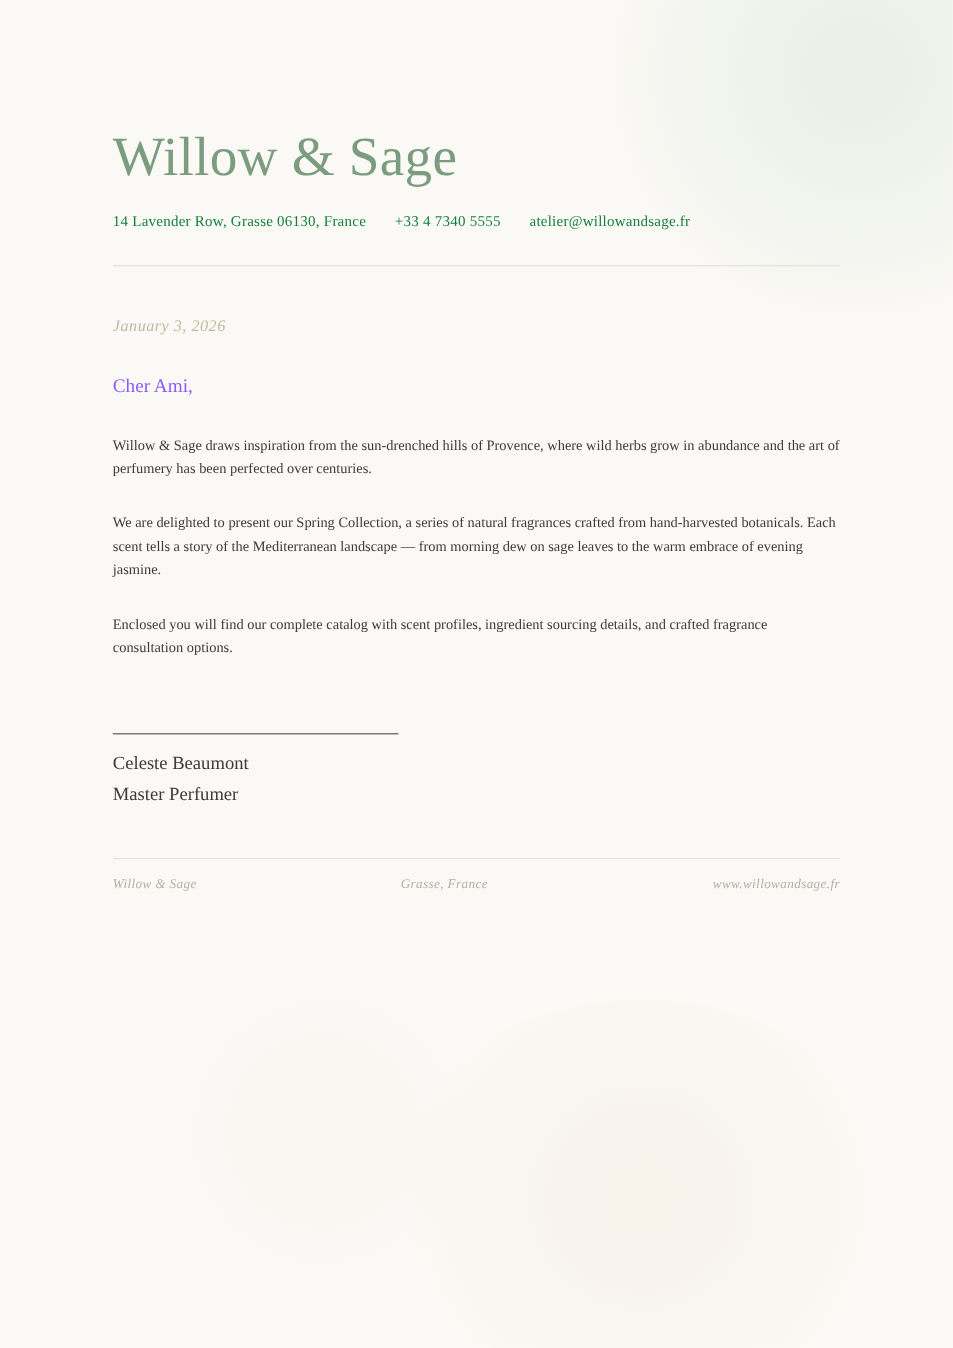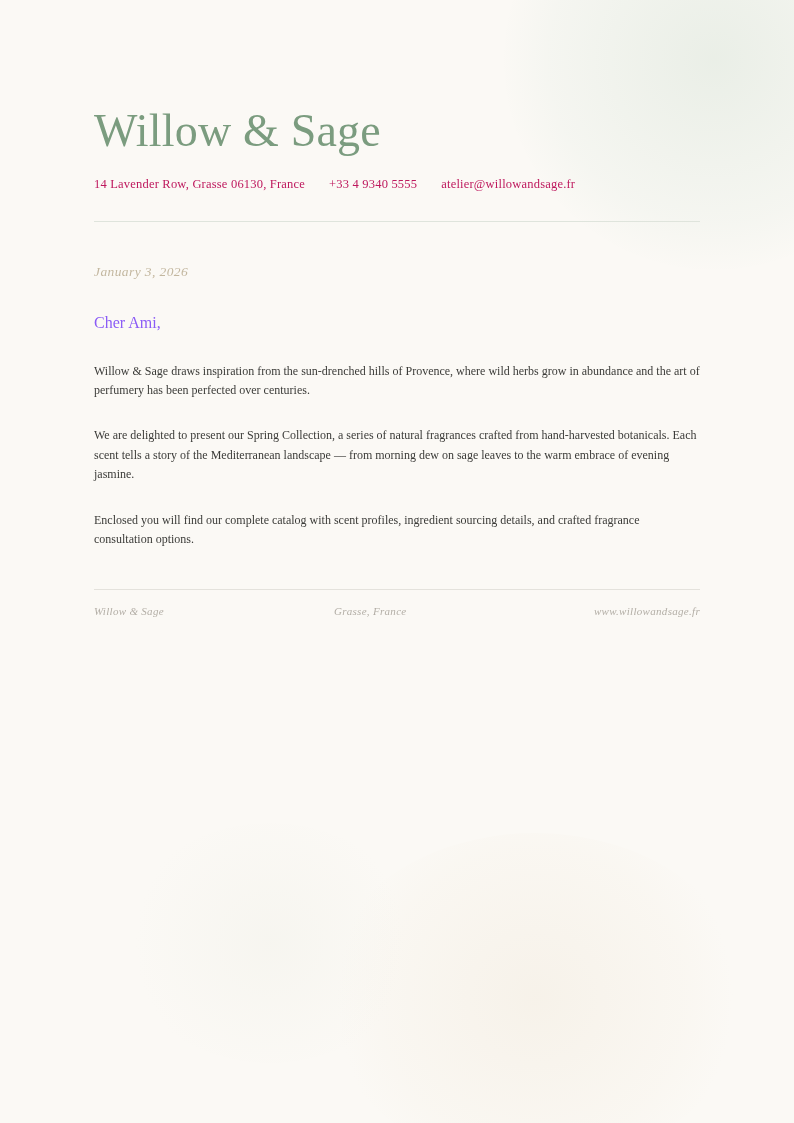--- a/index.html
+++ b/index.html
@@ -67,21 +67,21 @@
     font-size: 12.5px;
     font-style: italic;
     color: #9a948c;
     letter-spacing: 0.9px;
   }
   .contact-row {
     margin-top: 23px;
     display: flex;
     align-items: baseline;
     font-size: 12.5px;
-    color: #be185d;
+    color: #15803d;
     letter-spacing: 0.2px;
   }
   .contact-item + .contact-item {
     margin-left: 24px;
   }
 
   .rule-header {
     margin-top: 29px;
     height: 1px;
     background: #dfe4dc;
@@ -172,36 +172,41 @@
 <div class="bg-blob blob-bottom"></div>
 <div class="bg-blob blob-bottomleft"></div>
 
 <div class="sheet">
 
   <div class="letterhead">
     <h1 class="brand-title">Willow &amp; Sage</h1>
 
     <div class="contact-row">
       <span class="contact-item">14 Lavender Row, Grasse 06130, France</span>
-      <span class="contact-item">+33 4 9340 5555</span>
+      <span class="contact-item">+33 4 7340 5555</span>
       <span class="contact-item">atelier@willowandsage.fr</span>
     </div>
 
     <div class="rule-header"></div>
   </div>
 
   <div class="letter-date">January 3, 2026</div>
 
   <div class="letter-body">
     <p class="salutation">Cher Ami,</p>
     <p class="paragraph">Willow &amp; Sage draws inspiration from the sun-drenched hills of Provence, where wild herbs grow in abundance and the art of perfumery has been perfected over centuries.</p>
     <p class="paragraph">We are delighted to present our Spring Collection, a series of natural fragrances crafted from hand-harvested botanicals. Each scent tells a story of the Mediterranean landscape — from morning dew on sage leaves to the warm embrace of evening jasmine.</p>
     <p class="paragraph">Enclosed you will find our complete catalog with scent profiles, ingredient sourcing details, and crafted fragrance consultation options.</p>
   </div>
 
+  <div class="signature-block">
+    <div class="signature-line"></div>
+    <div class="signature-name">Celeste Beaumont</div>
+    <div class="signature-role">Master Perfumer</div>
+  </div>
 
   <div class="rule-footer"></div>
 
   <div class="footer-row">
     <span>Willow &amp; Sage</span>
     <span class="footer-center">Grasse, France</span>
     <span>www.willowandsage.fr</span>
   </div>
 
 </div>

